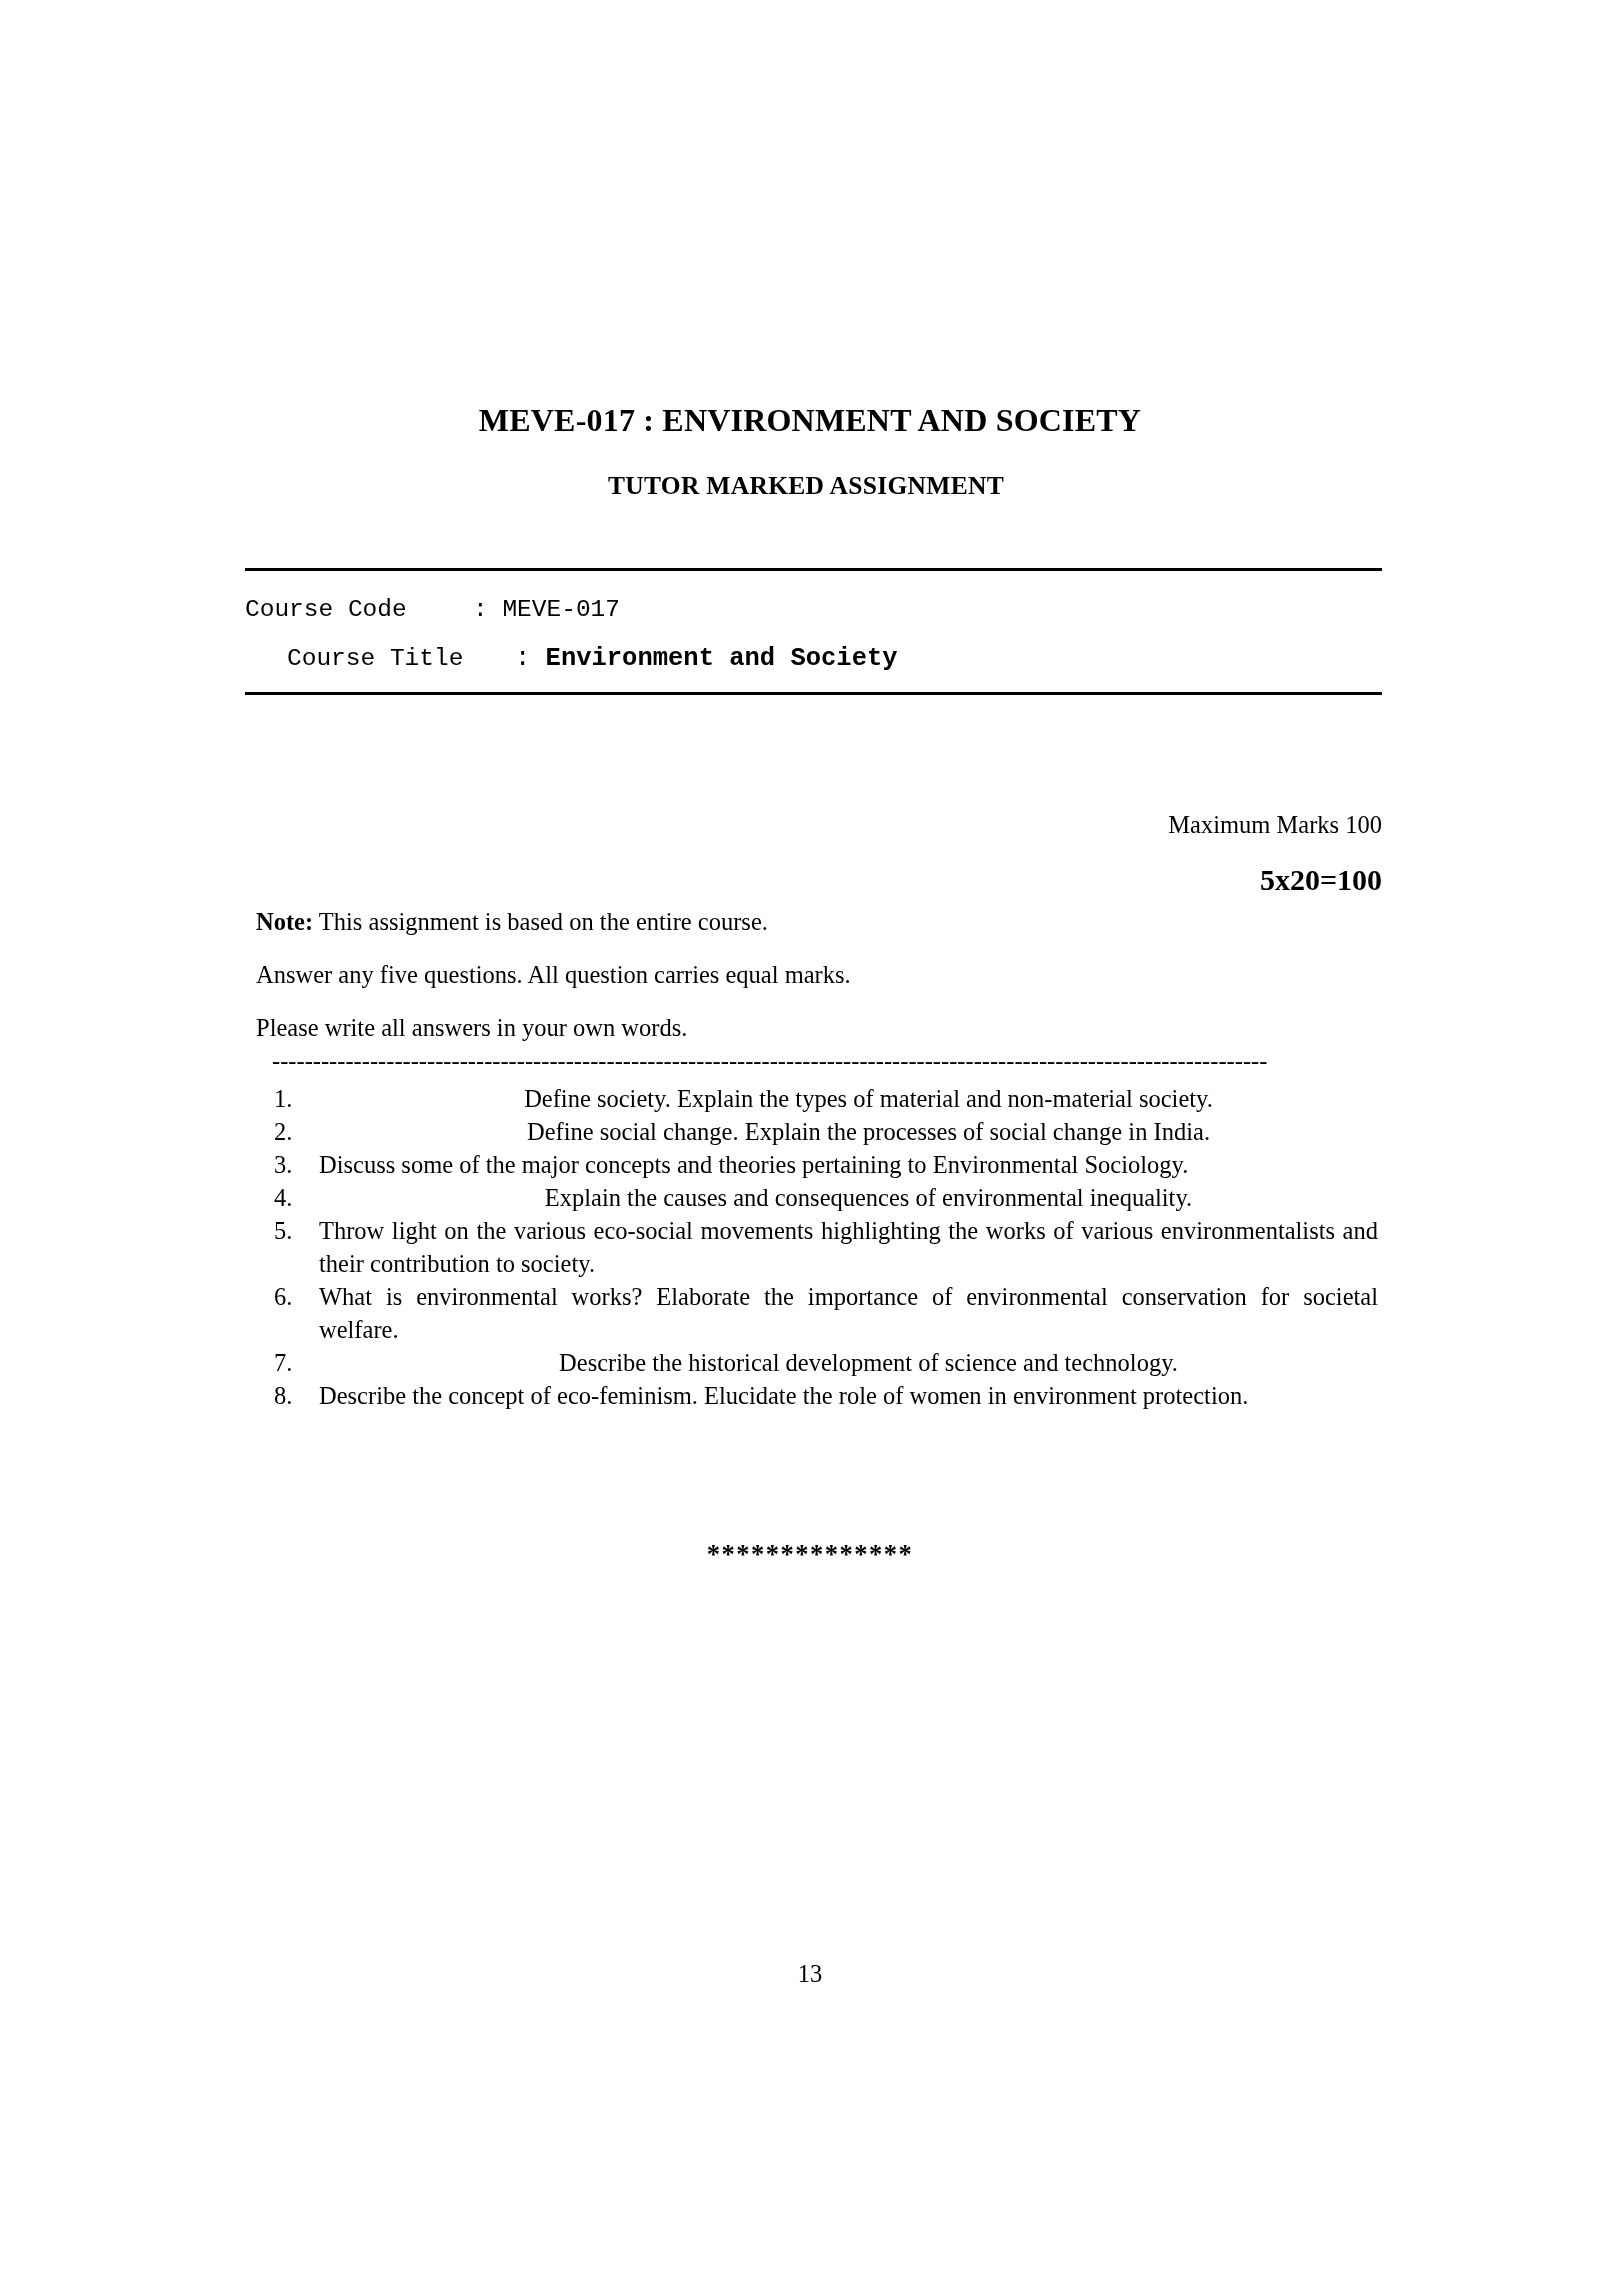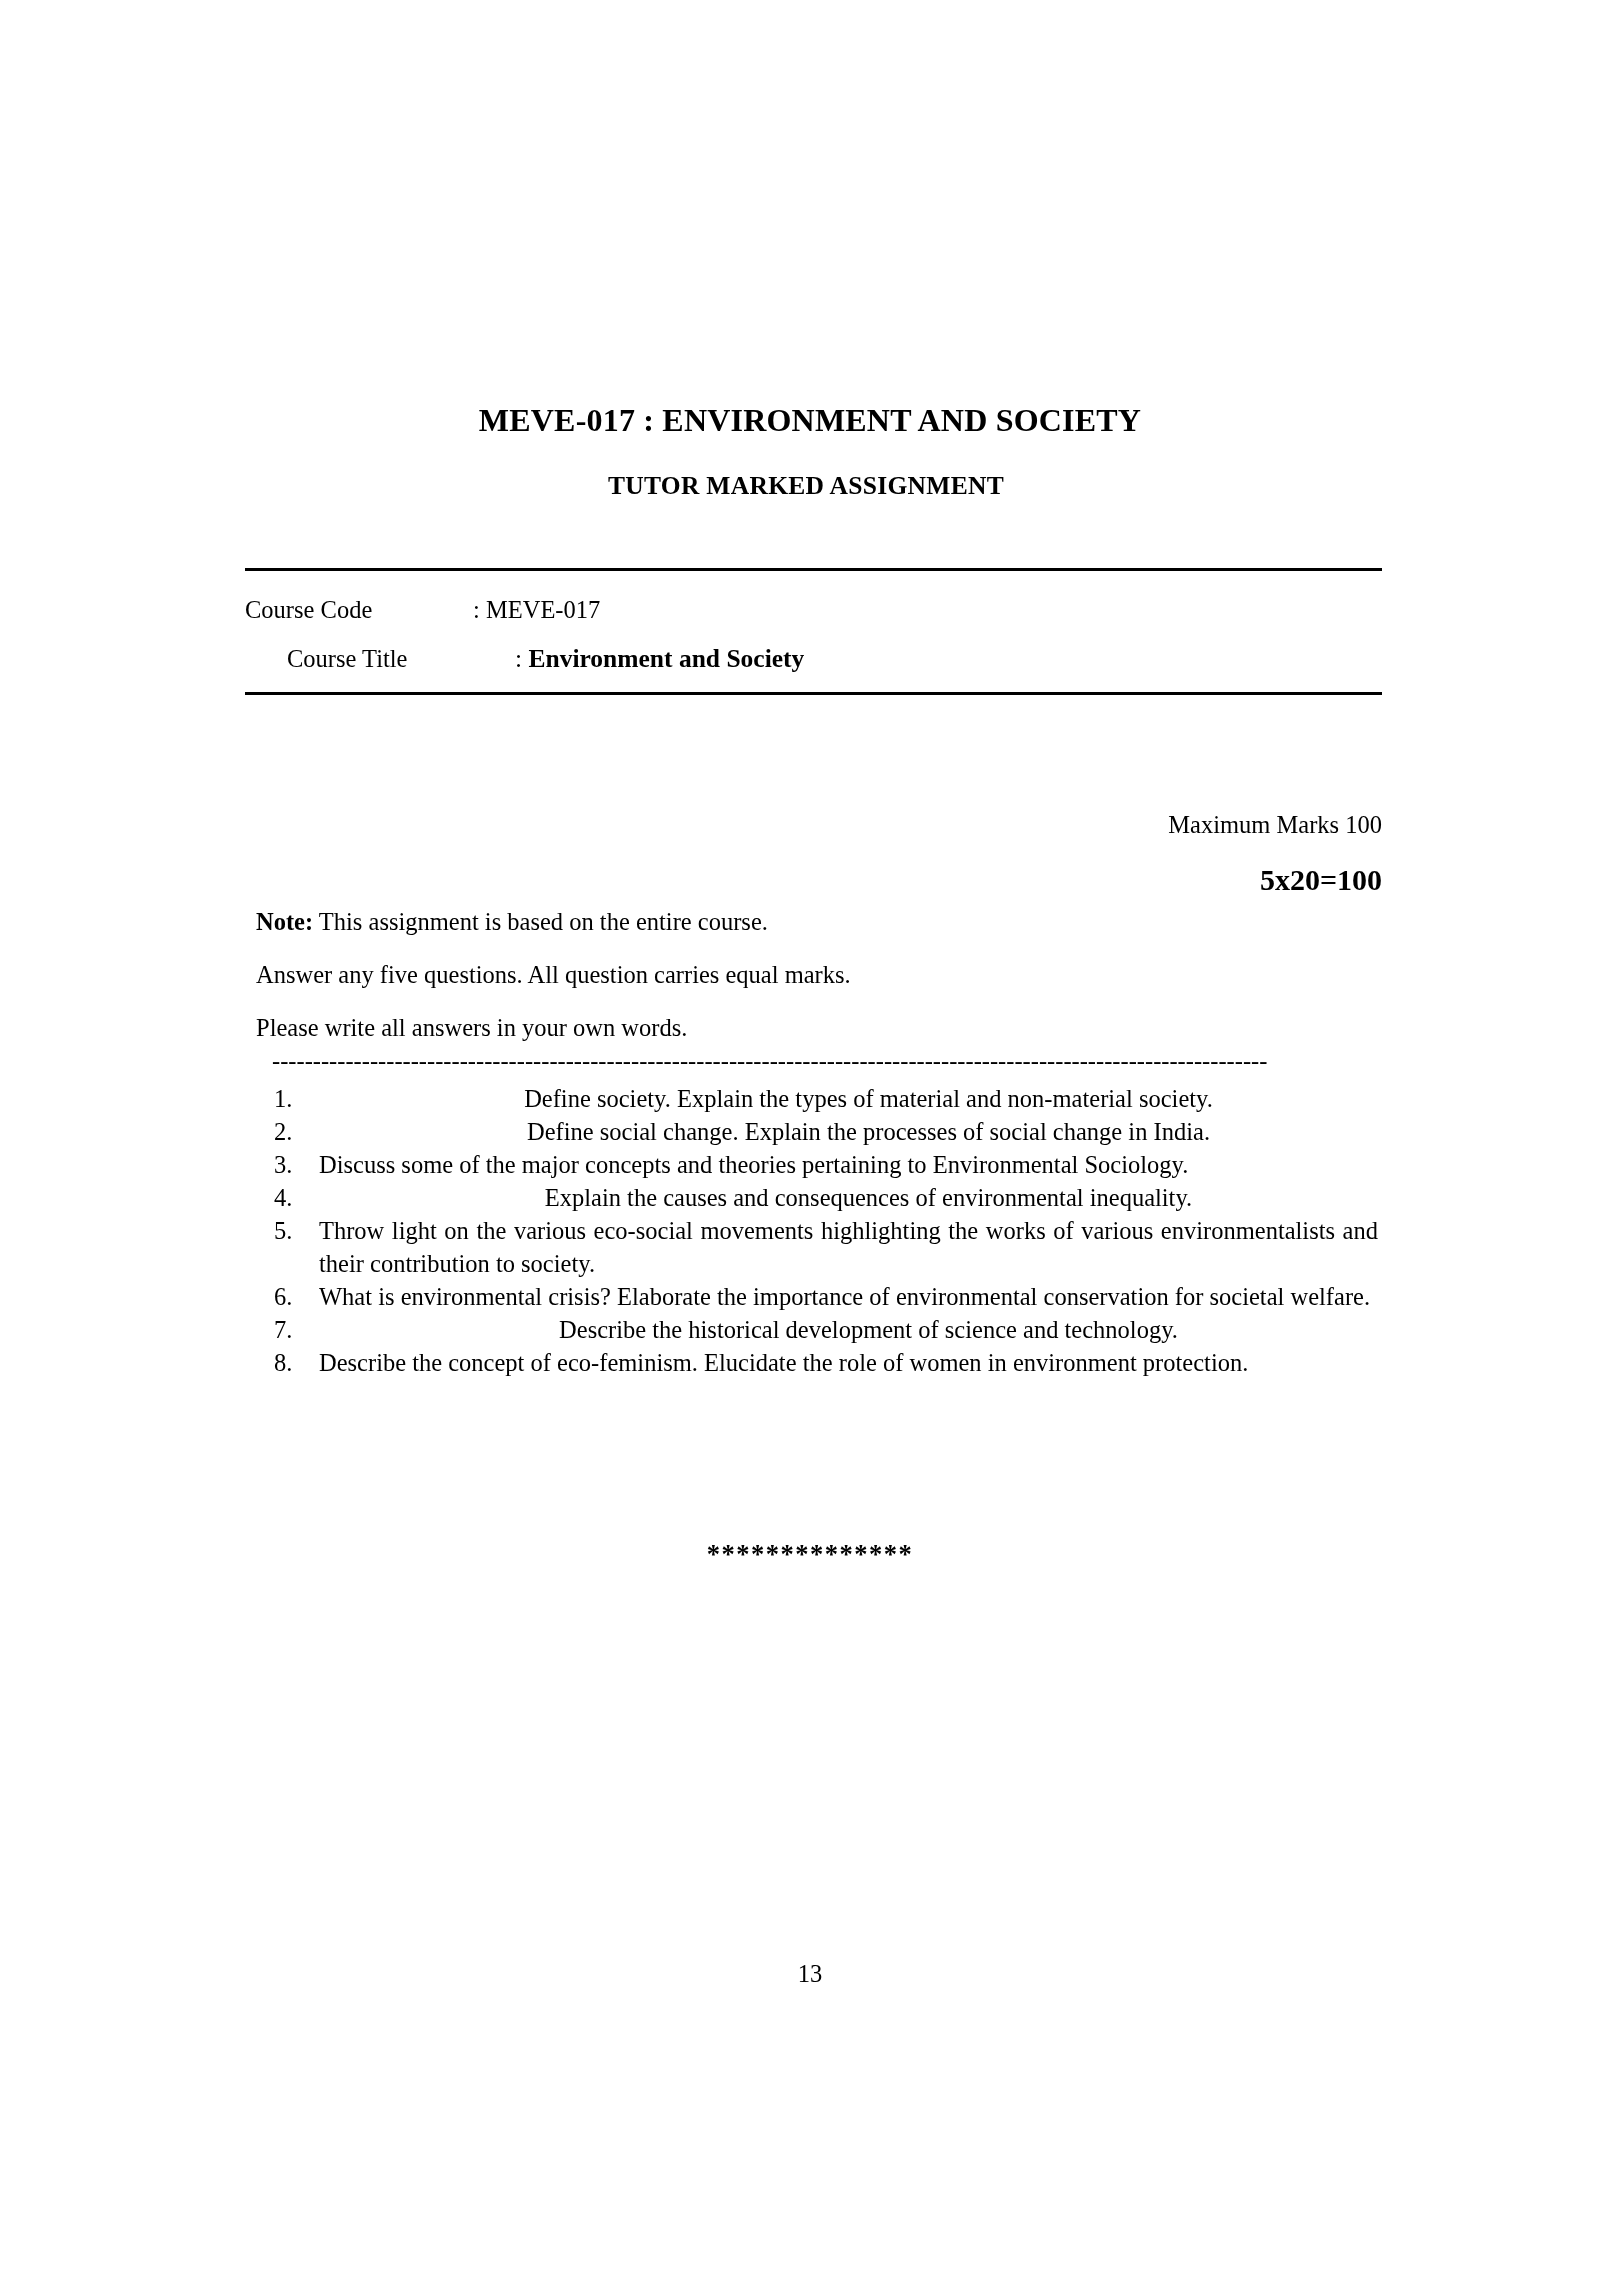--- a/index.html
+++ b/index.html
@@ -50,20 +50,21 @@
     width: 1137px;
     border-top: 3.9px solid #000;
     border-bottom: 3.9px solid #000;
     box-sizing: border-box;
   }
   .meta-row {
     display: flex;
     align-items: baseline;
     padding: 0;
     height: 49px;
+    font-family: Liberation Mono, monospace;
   }
   .meta-row.tall { height: 52px; margin-left: 42px; }
   .meta-label {
     width: 228px;
     flex: 0 0 228px;
     font-size: 24.5px;
     line-height: 49px;
   }
   .meta-value {
     font-size: 24.5px;
@@ -228,21 +229,21 @@
     <div class="q-item">
       <div class="q-num">4.</div>
       <div class="q-text nojust">Explain the causes and consequences of environmental inequality.</div>
     </div>
     <div class="q-item">
       <div class="q-num">5.</div>
       <div class="q-text">Throw light on the various eco-social movements highlighting the works of various environmentalists and their contribution to society.</div>
     </div>
     <div class="q-item">
       <div class="q-num">6.</div>
-      <div class="q-text">What is environmental crisis? Elaborate the importance of environmental conservation for societal welfare.</div>
+      <div class="q-text">What is environmental works? Elaborate the importance of environmental conservation for societal welfare.</div>
     </div>
     <div class="q-item">
       <div class="q-num">7.</div>
       <div class="q-text nojust">Describe the historical development of science and technology.</div>
     </div>
     <div class="q-item">
       <div class="q-num">8.</div>
       <div class="q-text">Describe the concept of eco-feminism. Elucidate the role of women in environment protection.</div>
     </div>
   </div>

